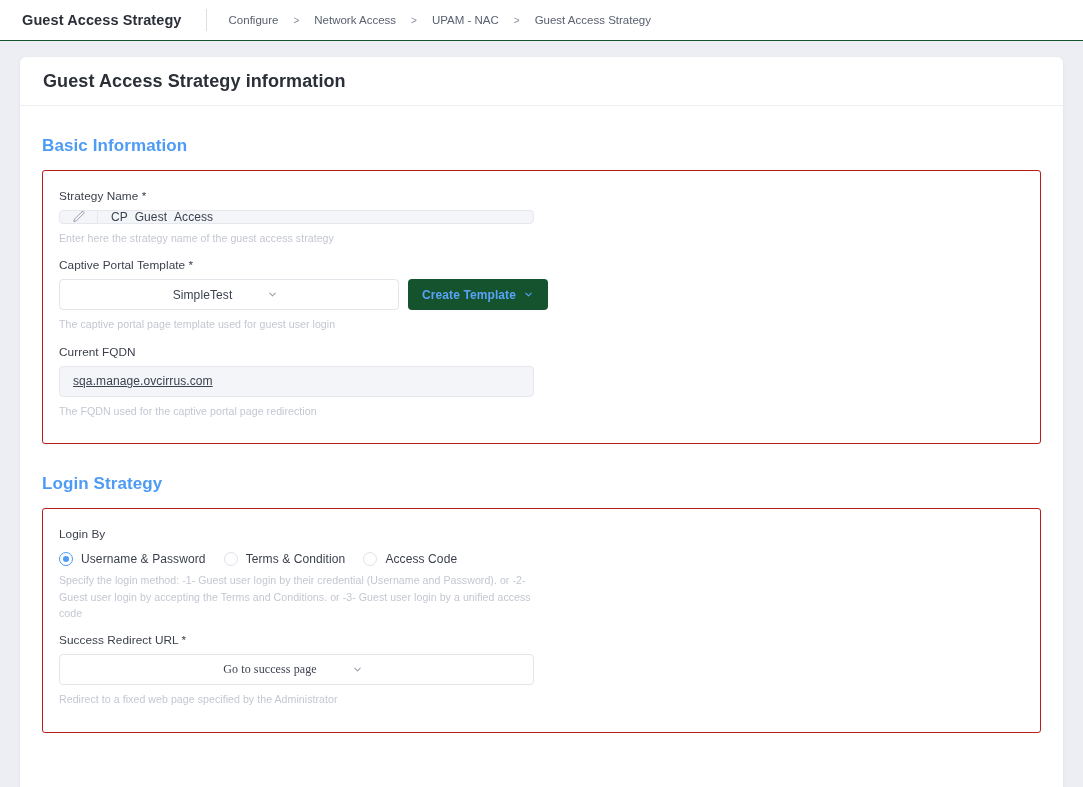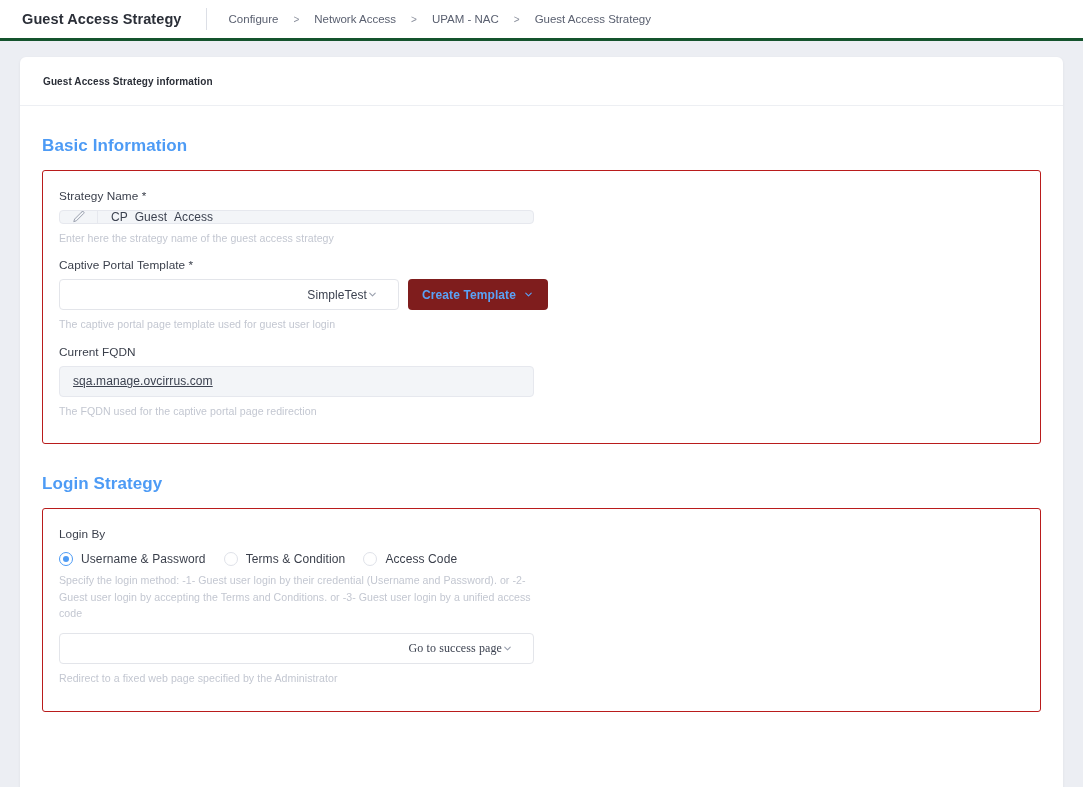--- a/index.html
+++ b/index.html
@@ -17,21 +17,21 @@
     -webkit-font-smoothing: antialiased;
   }
 
   
   .topbar {
     height: 41px;
     background: #ffffff;
     display: flex;
     align-items: center;
     padding-left: 22px;
-    border-bottom: 3px solid #14532d;
+    border-bottom: 1px solid #14532d;
   }
   .topbar-title {
     font-size: 14.5px;
     font-weight: bold;
     color: #2b2f38;
     letter-spacing: .1px;
     white-space: nowrap;
   }
   .topbar-divider {
     width: 1px;
@@ -63,21 +63,21 @@
     padding-bottom: 30px;
   }
   .card-header {
     height: 49px;
     display: flex;
     align-items: center;
     padding-left: 23px;
     border-bottom: 1px solid #edeff3;
   }
   .card-header-title {
-    font-size: 10px;
+    font-size: 18px;
     font-weight: bold;
     color: #2b2f38;
     letter-spacing: .1px;
   }
 
   .card-body { padding: 0 22px; }
 
   
   .section-title {
     color: #4d9bf5;
@@ -164,28 +164,29 @@
     height: 31px;
     background: #ffffff;
     border: 1px solid #e3e5ea;
     border-radius: 4px;
     display: flex;
     align-items: center;
     padding: 0 20px 0 13px;
     font-size: 12px;
     color: #3c4250;
     letter-spacing: .1px;
-    justify-content: flex-end;
+    justify-content: center;
+    gap: 35px;
   }
   .select.wide { width: 475px; font-family: Liberation Serif, serif; }
   .select .chev { color: #9aa0ae; display: flex; align-items: center; }
 
   .btn-create {
     height: 31px;
-    background: #7f1d1d;
+    background: #14532d;
     border: none;
     border-radius: 4px;
     color: #5aa2f7;
     font-size: 12px;
     font-weight: bold;
     font-family: "Liberation Sans", sans-serif;
     display: flex;
     align-items: center;
     gap: 7px;
     padding: 0 14px;
@@ -328,20 +329,21 @@
             </label>
             <label class="radio-item">
               <span class="radio-mark"></span>
               <span class="radio-label">Access Code</span>
             </label>
           </div>
           <div class="field-help">Specify the login method: -1- Guest user login by their credential (Username and Password). or -2- Guest user login by accepting the Terms and Conditions. or -3- Guest user login by a unified access code</div>
         </div>
 
         <div class="field">
+          <div class="field-label">Success Redirect URL *</div>
           <div class="select wide">
             <span>Go to success page</span>
             <span class="chev">
               <svg width="11" height="11" viewBox="0 0 24 24" fill="none" stroke="currentColor" stroke-width="2.4" stroke-linecap="round" stroke-linejoin="round">
                 <polyline points="6 9 12 15 18 9"></polyline>
               </svg>
             </span>
           </div>
           <div class="field-help">Redirect to a fixed web page specified by the Administrator</div>
         </div>

